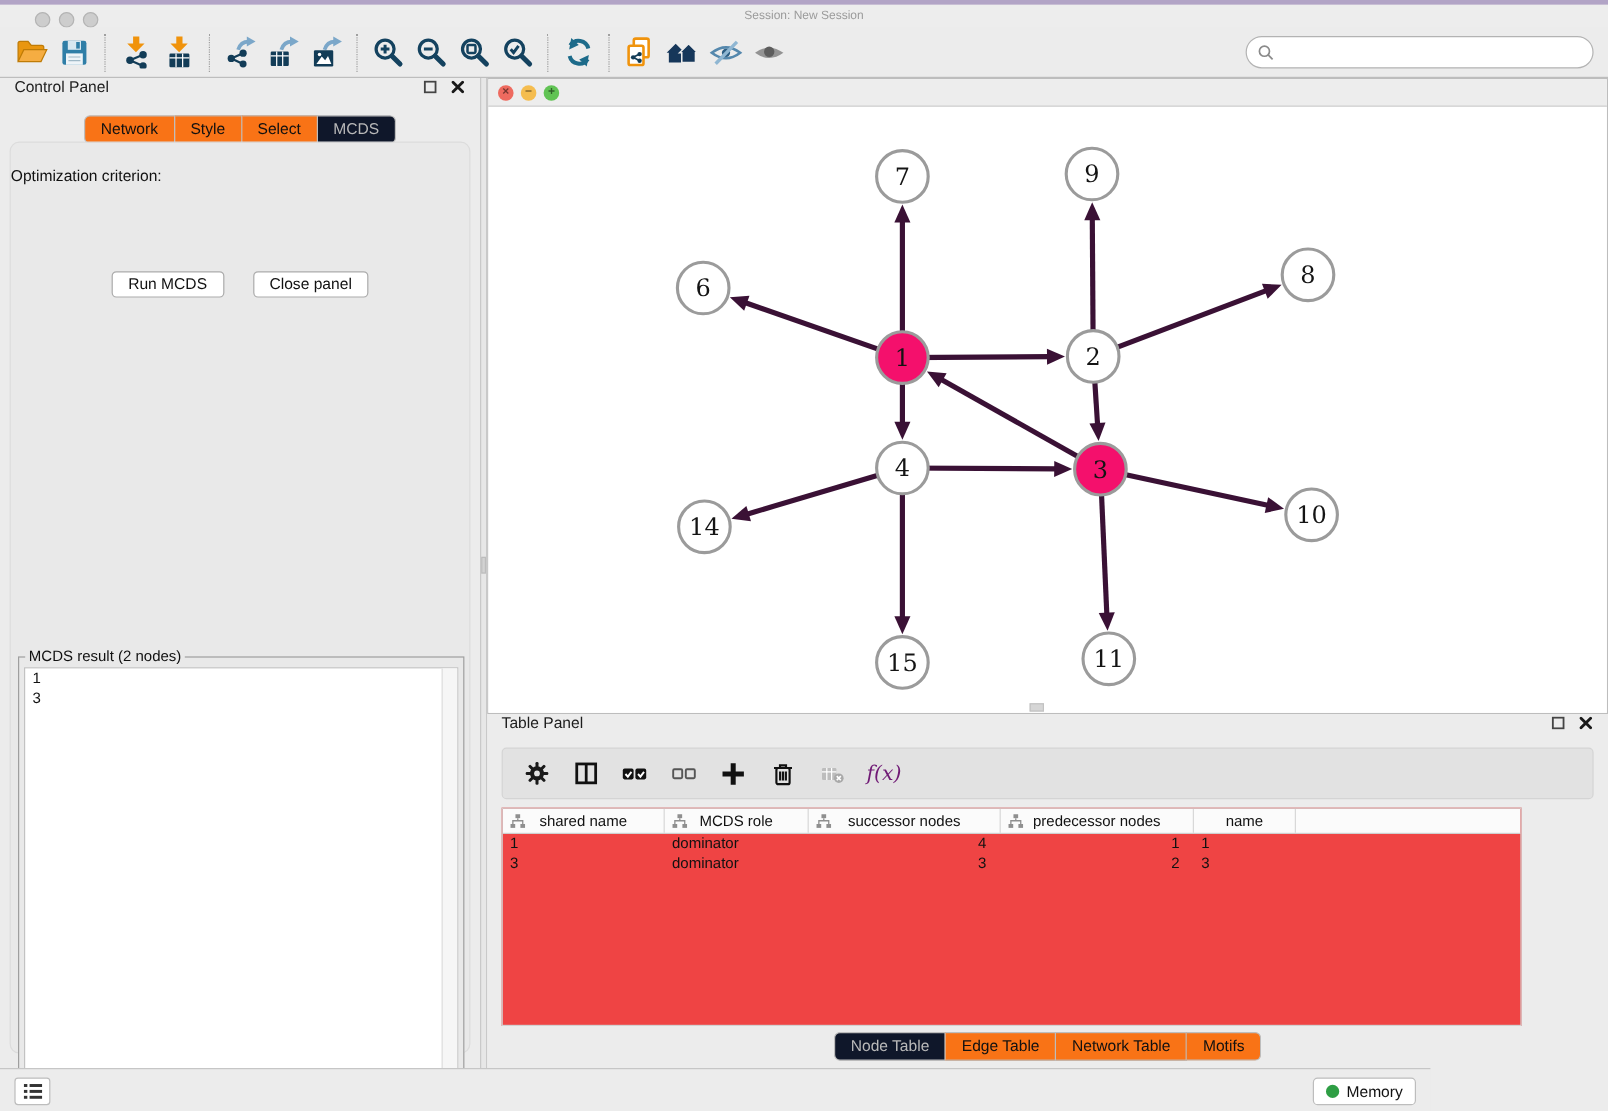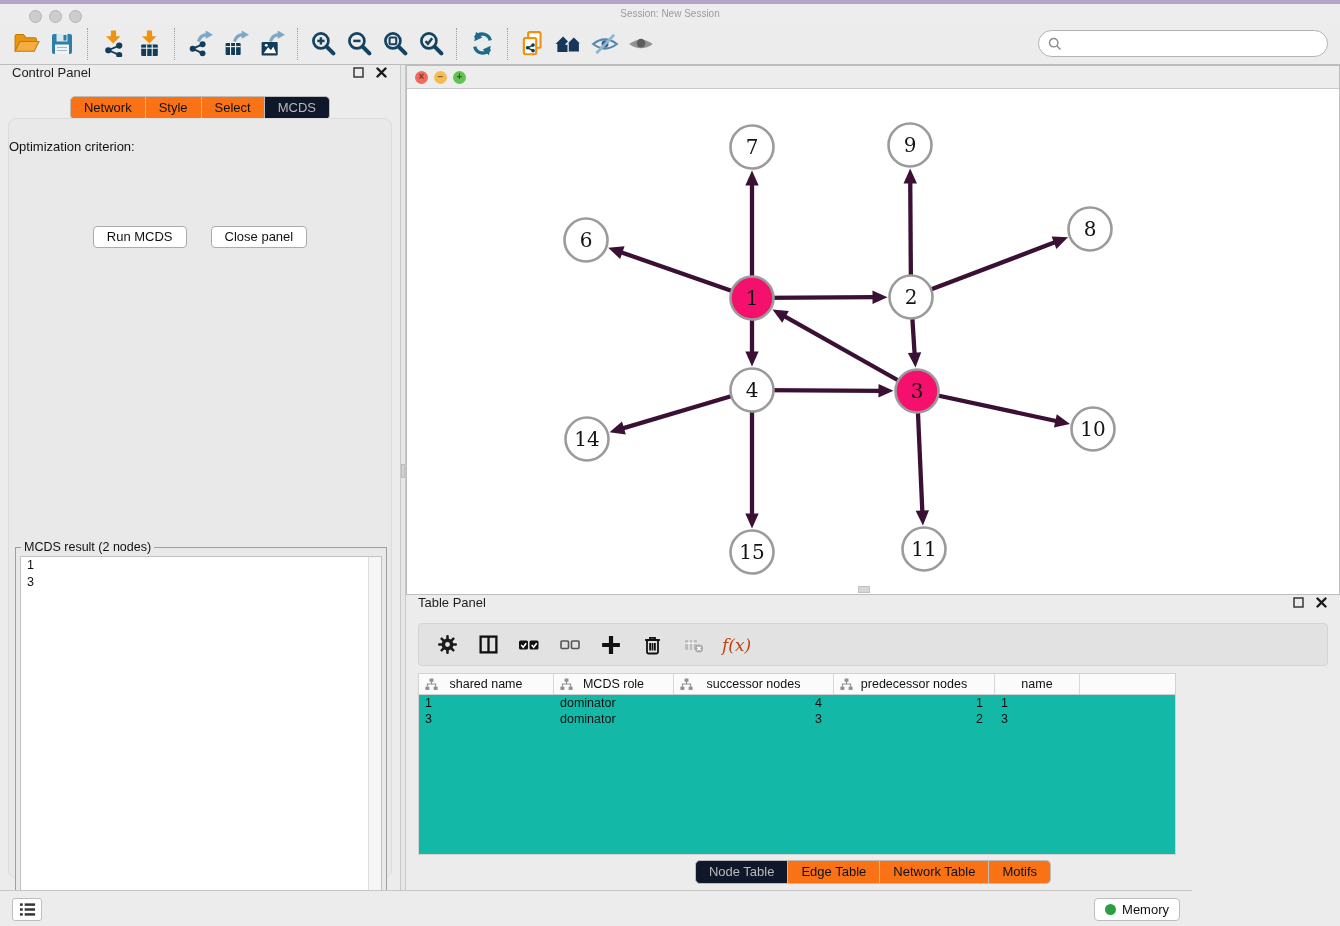--- a/index.html
+++ b/index.html
@@ -68,22 +68,22 @@
     color:rgba(0,0,0,.5); font-weight:bold; }
   #net-title { position:absolute; left:0; right:0; text-align:center; font-size:13px; color:#222; }
   #net-canvas { position:absolute; left:0; top:23px; right:0; bottom:0; background:#fff; overflow:hidden; }
   #h-grip { left:858px; top:586px; width:12px; height:7px; background:#d6d6d6; border:1px solid #c2c2c2; }
 
   
   #table-panel { left:406px; top:595px; width:934px; height:295px; background:#ececec; }
   #tp-toolbar { left:12px; top:28px; width:910px; height:43px; background:#e2e2e2; border:1px solid #d4d4d4;
     border-radius:4px; display:flex; align-items:center; gap:17px; padding-left:16px; }
   .tpi { width:24px; height:24px; display:flex; align-items:center; justify-content:center; }
-  #fx-label { font-family:"DejaVu Serif", serif; font-style:italic; font-size:17px; color:#c2410c; }
-  #node-table { left:12px; top:78px; width:758px; height:182px; background:#14b8a6; border:1px solid #d2d2d2; overflow:hidden; }
+  #fx-label { font-family:"DejaVu Serif", serif; font-style:italic; font-size:17px; color:#701a75; }
+  #node-table { left:12px; top:78px; width:850px; height:182px; background:#ef4444; border:1px solid #d2d2d2; overflow:hidden; }
   #nt-header { display:flex; height:21px; background:#fbfbfb; border-bottom:1px solid #cfcfcf; }
   .hcell { position:relative; border-right:1px solid #d8d8d8; display:flex; align-items:center;
     justify-content:center; font-size:12.5px; color:#111; }
   .hcell .tree-ic { position:absolute; left:6px; top:4px; }
   .nt-row { display:flex; height:16px; font-size:12.5px; color:#111; }
   .tcell { padding:0 6px; overflow:hidden; white-space:nowrap; line-height:16px; }
   .tcell.r { text-align:right; padding-right:12px; }
   #tp-tabs { left:0; right:0; bottom:6px; display:flex; justify-content:center; }
 
   

